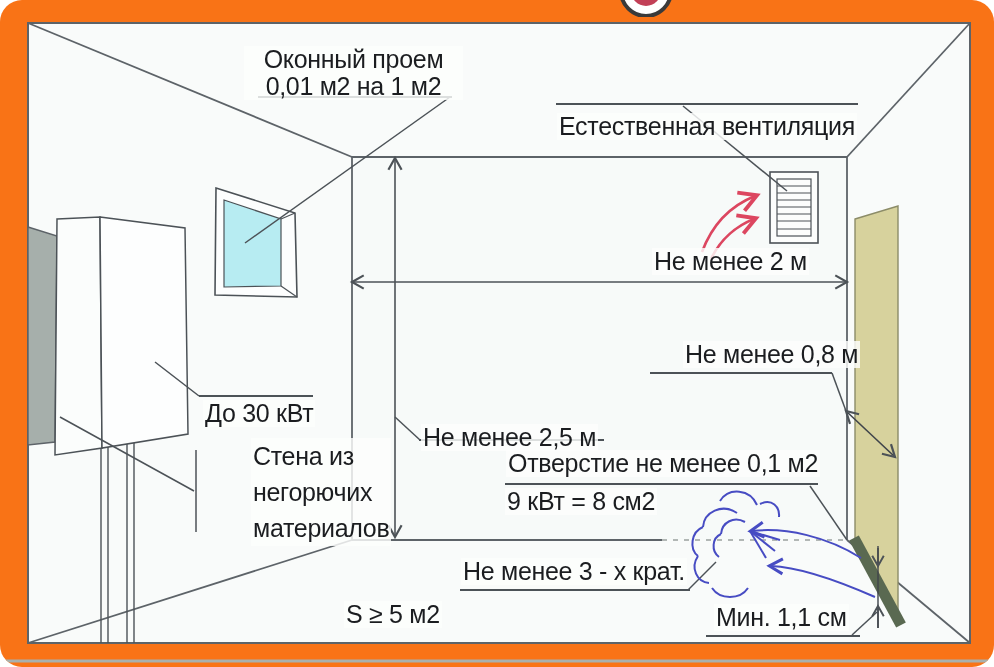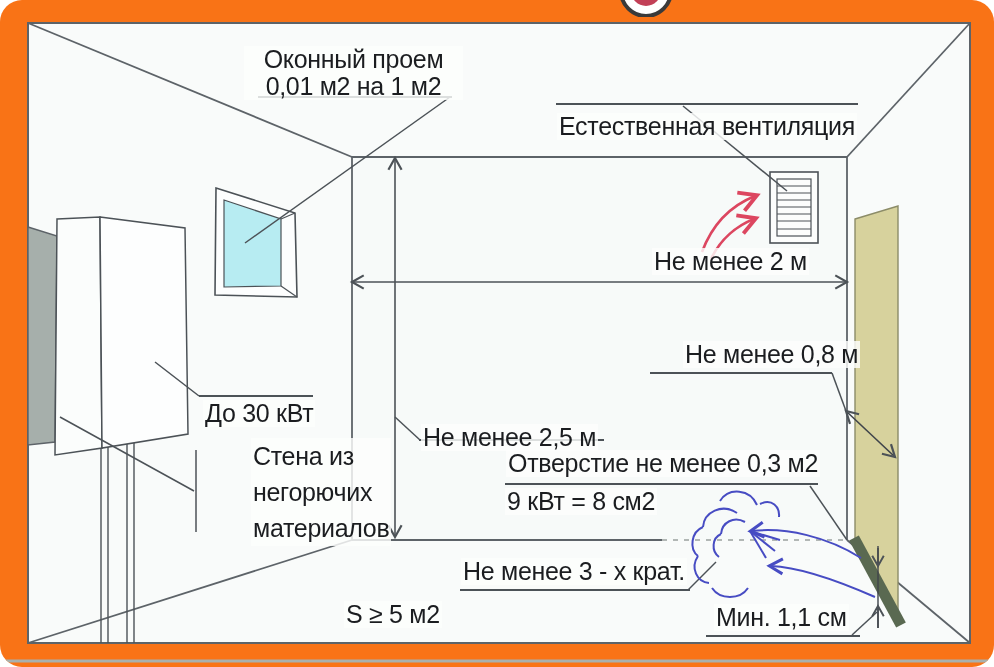--- a/index.html
+++ b/index.html
@@ -172,21 +172,21 @@
   <div class="lbl" style="left:203px;top:364px;margin-top:36px;">До 30 кВт</div>
 
   <div class="lbl multi" style="left:207px;top:438px;">
     <div>Стена из</div>
     <div>негорючих</div>
     <div>материалов</div>
   </div>
 
   <div class="lbl" style="left:421px;top:424px;">Не менее 2,5 м</div>
 
-  <div class="lbl" style="left:506px;top:450px;">Отверстие не менее 0,3 м2</div>
+  <div class="lbl" style="left:506px;top:450px;">Отверстие не менее 0,1 м2</div>
 
   <div class="lbl" style="left:505px;top:488px;">9 кВт = 8 см2</div>
 
   <div class="lbl" style="left:461px;top:558px;">Не менее 3 - х крат.</div>
 
   <div class="lbl" style="left:344px;top:601px;">S ≥ 5 м2</div>
 
   <div class="lbl" style="left:714px;top:604px;">Мин. 1,1 см</div>
 
 </div>

